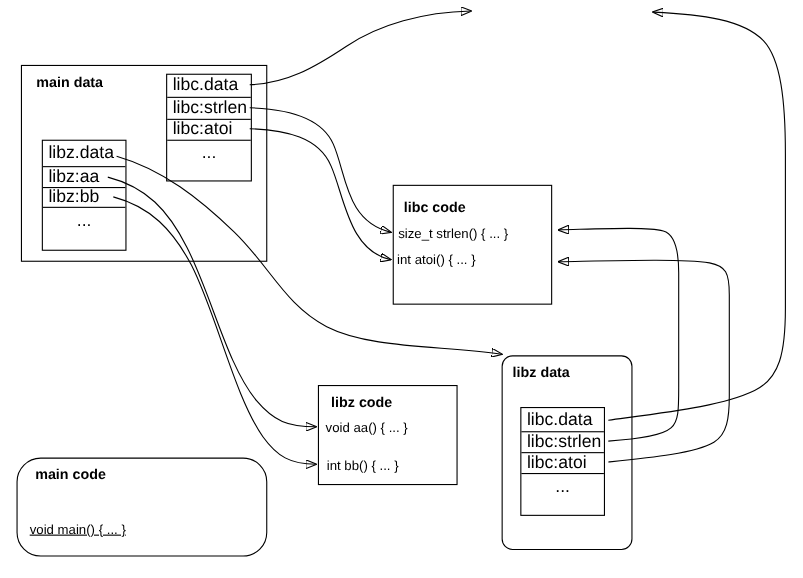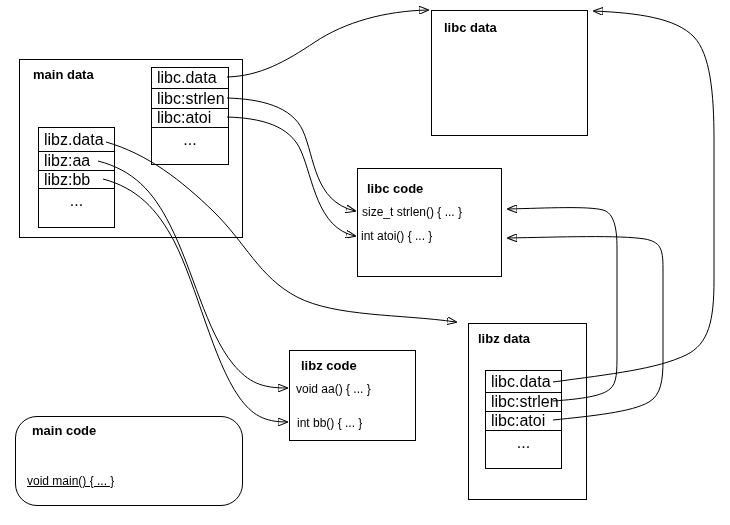--- a/index.html
+++ b/index.html
@@ -52,37 +52,34 @@
       <div class="row">...</div>
     </div>
     <div class="tbl" id="tbl-main-libz" style="left:18px; top:67px;">
       <div class="row">libz.data</div>
       <div class="row">libz:aa</div>
       <div class="row">libz:bb</div>
       <div class="row">...</div>
     </div>
   </div>
 
-  <div class="box" style="left:431px; top:10px; width:157px; height:126px;">
-    <span class="box-title" style="left:12px; top:9px;">libc data</span>
-  </div>
 
   <div class="box" style="left:357px; top:168px; width:145px; height:109px;">
     <span class="box-title" style="left:9px; top:12px;">libc code</span>
     <span class="code-line" style="left:4px; top:36px;">size_t strlen() { ... }</span>
     <span class="code-line" style="left:3px; top:60px;">int atoi() { ... }</span>
   </div>
 
   <div class="box" style="left:289px; top:350px; width:127px; height:91px;">
     <span class="box-title" style="left:11px; top:7px;">libz code</span>
     <span class="code-line" style="left:6px; top:31px;">void aa() { ... }</span>
     <span class="code-line" style="left:7px; top:65px;">int bb() { ... }</span>
   </div>
 
-  <div class="box" style="left:468px; top:323px; width:119px; height:177px;">
+  <div class="box" style="left:456px; top:323px; width:119px; height:177px;border-radius:10px;">
     <span class="box-title" style="left:9px; top:7px;">libz data</span>
     <div class="tbl" id="tbl-libz-libc" style="left:16px; top:46px;">
       <div class="row">libc.data</div>
       <div class="row">libc:strlen</div>
       <div class="row">libc:atoi</div>
       <div class="row">...</div>
     </div>
   </div>
 
   <div class="box" style="left:15px; top:416px; width:228px; height:90px;border-radius:22px;">

